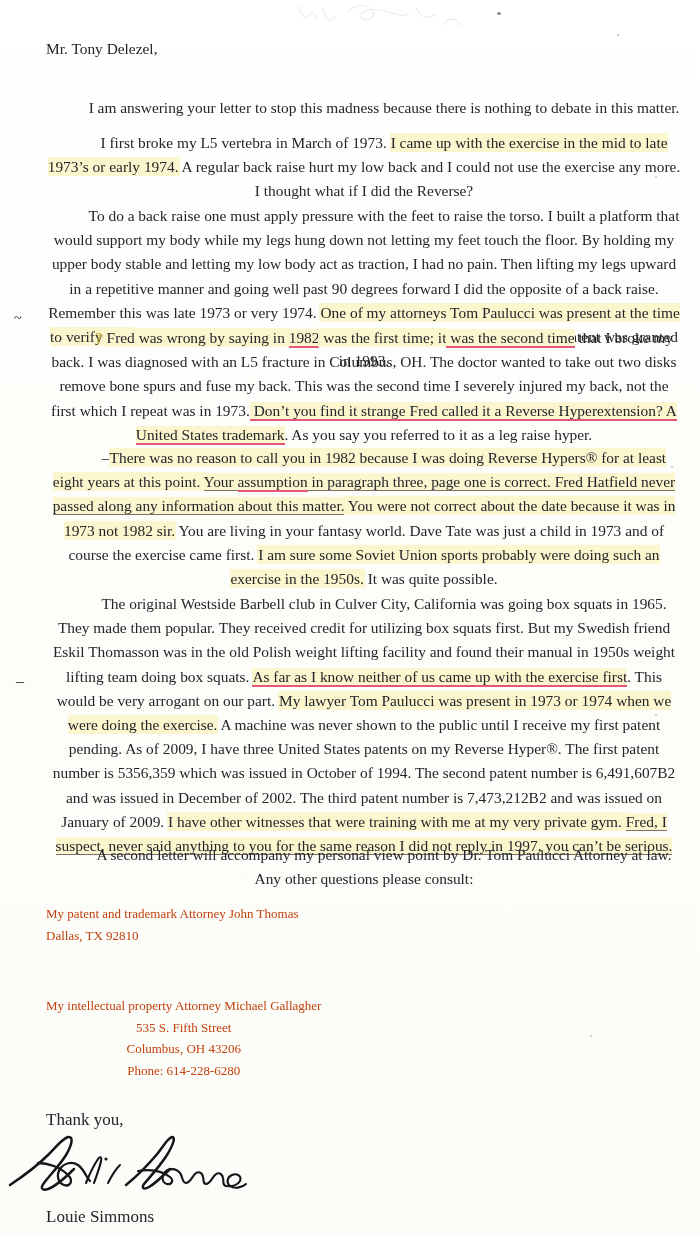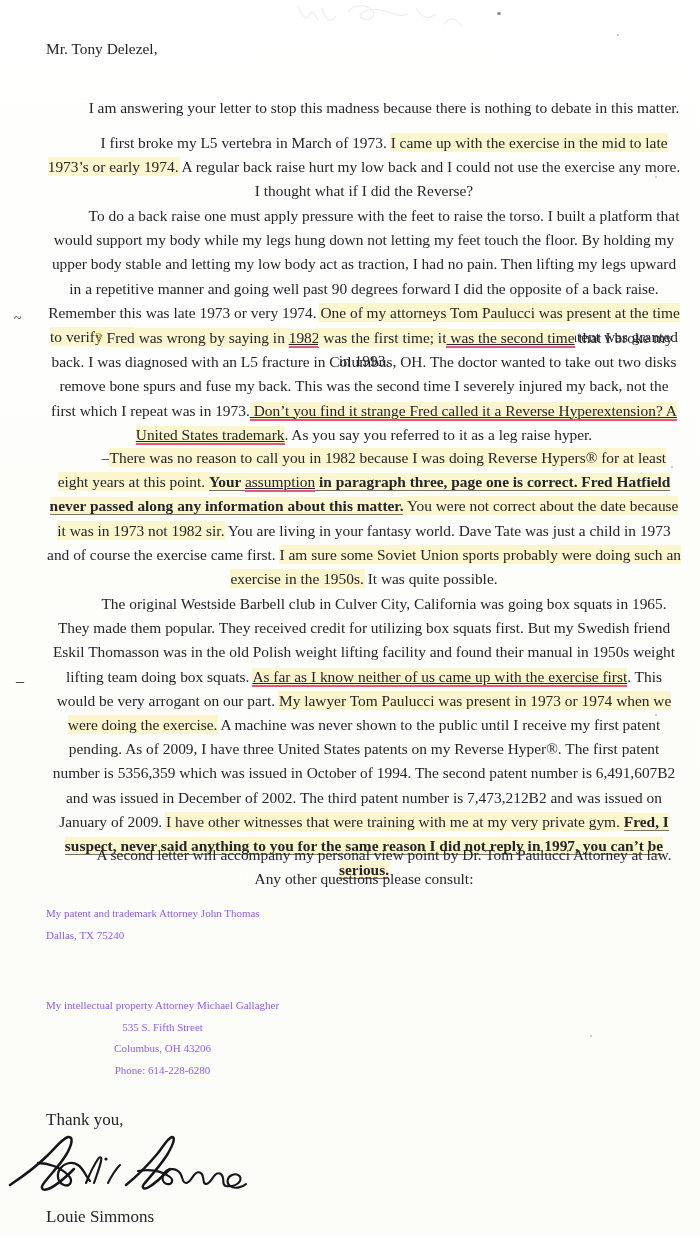--- a/index.html
+++ b/index.html
@@ -64,46 +64,44 @@
   }
 
   
   .hl {
     background-color: #fbf6cd;
     box-shadow: 0 0 0 1px #fbf6cd;
   }
   .red-u {
     border-bottom: 2.2px solid #e4567c;
     padding-bottom: 0px;
-    text-decoration: underline;
   }
   .pen-u {
     border-bottom: 1.3px solid #7a7168;
-    font-weight: bold;
   }
   .red-u.hl, .pen-u.hl { box-shadow: none; }
 
   .margin-mark {
     position: absolute;
     color: #2a2a2a;
     font-size: 14px;
     line-height: 1;
   }
   .q-mark {
     color: #c8a93a;
     font-weight: bold;
   }
 
   
   .addr-block {
     position: absolute;
     left: 46px;
-    font-size: 11px;
+    font-size: 13px;
     line-height: 21.5px;
-    color: #8b5cf6;
+    color: #c2410c;
   }
   .addr-block div { white-space: nowrap; }
 
   .closing {
     position: absolute;
     left: 46px;
     font-size: 17px;
     color: #24242a;
   }
 
@@ -180,21 +178,21 @@
     </div>
 
     <div class="margin-mark" style="left:16px;top:673px;font-size:16px;">–</div>
 
     <div class="letter-body" style="top:843px;">
       <p class="para"><span>A second letter will accompany my personal view point by Dr. Tom Paulucci Attorney at law. Any other questions please consult:</span></p>
     </div>
 
     <div class="addr-block" style="top:903px;">
       <div>My patent and trademark Attorney John Thomas</div>
-      <div>Dallas, TX 75240</div>
+      <div>Dallas, TX 92810</div>
     </div>
 
     <div class="addr-block" style="top:995px;text-align:center;">
       <div>My intellectual property Attorney Michael Gallagher</div>
       <div>535 S. Fifth Street</div>
       <div>Columbus, OH 43206</div>
       <div>Phone: 614-228-6280</div>
     </div>
 
     <div class="closing" style="top:1110px;">Thank you,</div>

